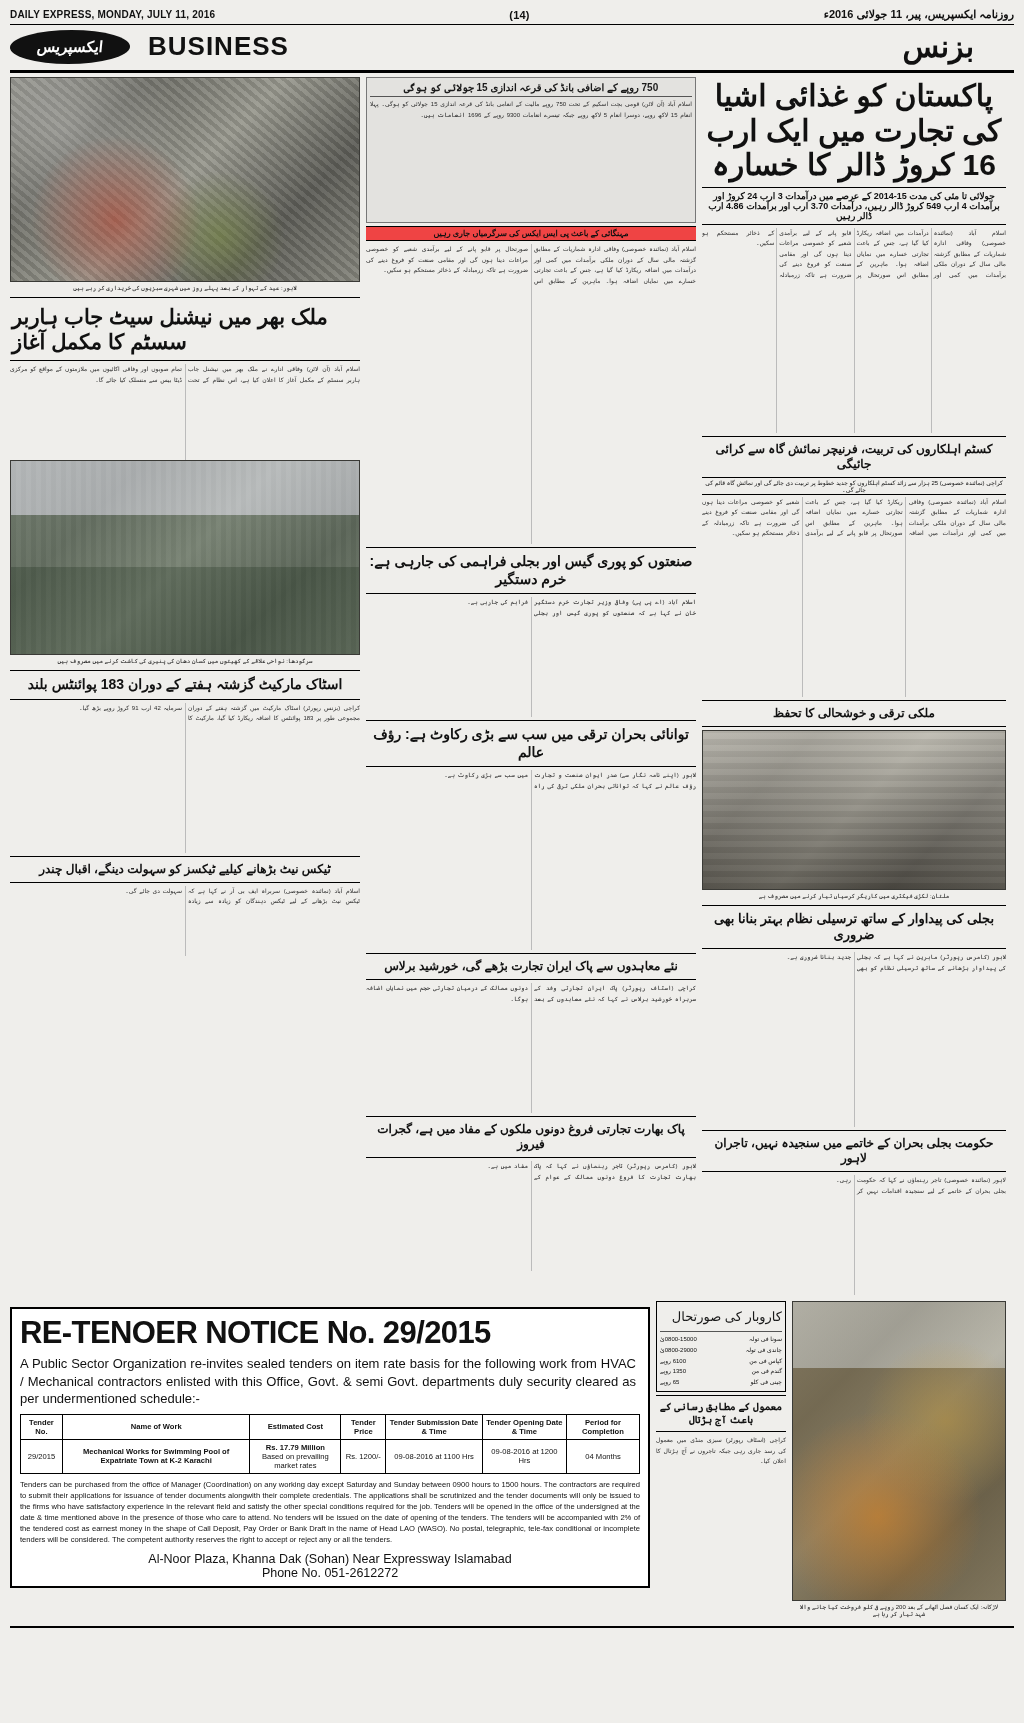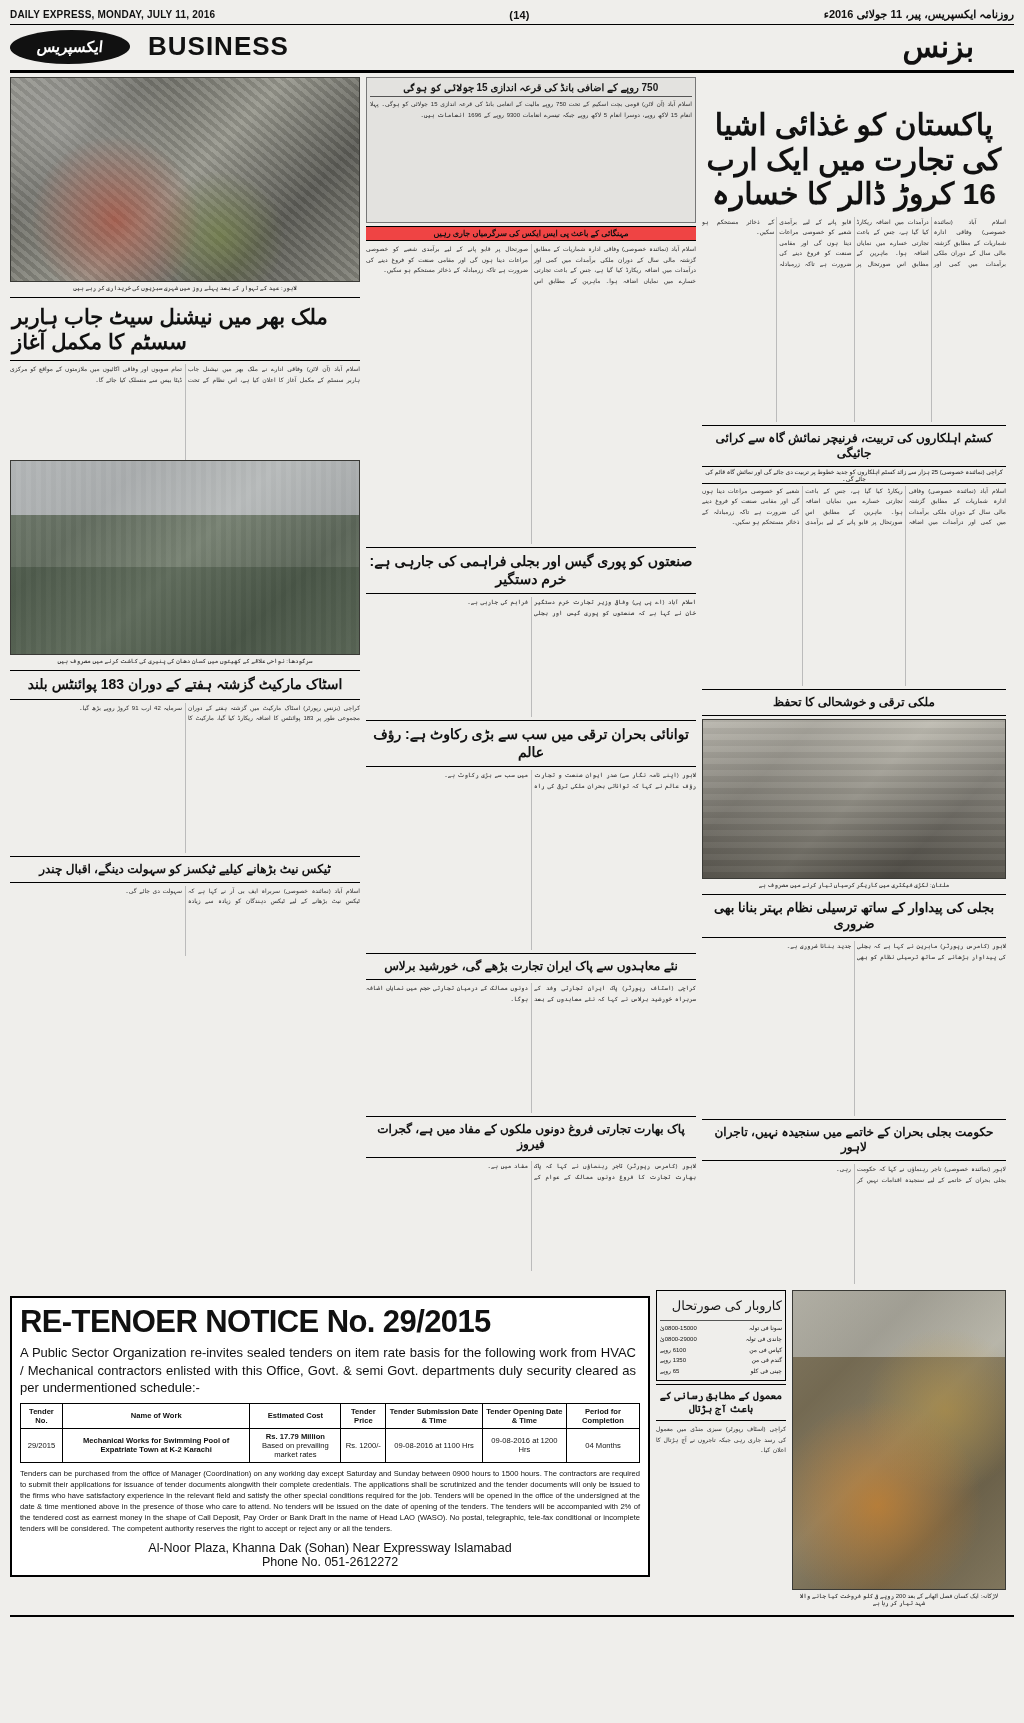--- a/index.html
+++ b/index.html
@@ -101,21 +101,20 @@
       radial-gradient(circle at 72% 40%, rgba(190,150,60,.5), transparent 35%),
       linear-gradient(to bottom, rgba(220,215,200,.45) 0 22%, rgba(120,100,60,.5) 22% 100%);
   }
   .caption { font-size:6px; direction:rtl; text-align:center; padding:2px 2px 3px 2px; color:#222; }
 
   
   .banner-head {
     direction:rtl; text-align:center; font-weight:bold;
     font-size:30px; line-height:1.15; letter-spacing:-1px;
     padding:2px 4px;
-    margin-top:29px;
   }
   .banner-sub {
     direction:rtl; text-align:center; font-size:9px; font-weight:bold;
     border-top:1px solid #000; border-bottom:1px solid #000; padding:3px 2px; margin-top:2px;
   }
   .bighead-urdu {
     direction:rtl; text-align:left; font-weight:bold; font-size:21px;
     line-height:1.2; padding:3px 2px; letter-spacing:-.5px;
   }
 
@@ -211,20 +210,21 @@
       <div class="rule"></div>
       <div class="txtblock multicol2" style="height:130px; overflow:hidden">کراچی (اسٹاف رپورٹر) پاک ایران تجارتی وفد کے سربراہ خورشید برلاس نے کہا کہ نئے معاہدوں کے بعد دونوں ممالک کے درمیان تجارتی حجم میں نمایاں اضافہ ہوگا۔</div>
       <div class="rule"></div>
       <div class="med-urdu-head" style="font-size:12px">پاک بھارت تجارتی فروغ دونوں ملکوں کے مفاد میں ہے، گجرات فیروز</div>
       <div class="rule"></div>
       <div class="txtblock multicol2" style="height:110px; overflow:hidden">لاہور (کامرس رپورٹر) تاجر رہنماؤں نے کہا کہ پاک بھارت تجارت کا فروغ دونوں ممالک کے عوام کے مفاد میں ہے۔</div>
     </div>
 
     <div class="col">
       <div class="banner-head">پاکستان کو غذائی اشیا کی تجارت میں ایک ارب 16 کروڑ ڈالر کا خسارہ</div>
+      <div class="banner-sub">جولائی تا مئی کی مدت 15-2014 کے عرصے میں درآمدات 3 ارب 24 کروڑ اور برآمدات 4 ارب 549 کروڑ ڈالر رہیں، درآمدات 3.70 ارب اور برآمدات 4.86 ارب ڈالر رہیں</div>
       <div class="txtblock multicol4" style="height:205px; overflow:hidden; margin-top:3px">اسلام آباد (نمائندہ خصوصی) وفاقی ادارہ شماریات کے مطابق گزشتہ مالی سال کے دوران ملکی برآمدات میں کمی اور درآمدات میں اضافہ ریکارڈ کیا گیا ہے، جس کے باعث تجارتی خسارے میں نمایاں اضافہ ہوا۔ ماہرین کے مطابق اس صورتحال پر قابو پانے کے لیے برآمدی شعبے کو خصوصی مراعات دینا ہوں گی اور مقامی صنعت کو فروغ دینے کی ضرورت ہے تاکہ زرمبادلہ کے ذخائر مستحکم ہو سکیں۔</div>
       <div class="rule"></div>
       <div class="med-urdu-head" style="font-size:12px">کسٹم اہلکاروں کی تربیت، فرنیچر نمائش گاہ سے کرائی جائیگی</div>
       <div class="byline">کراچی (نمائندہ خصوصی) 25 ہزار سے زائد کسٹم اہلکاروں کو جدید خطوط پر تربیت دی جائے گی اور نمائش گاہ قائم کی جائے گی۔</div>
       <div class="txtblock multicol3" style="height:200px; overflow:hidden">اسلام آباد (نمائندہ خصوصی) وفاقی ادارہ شماریات کے مطابق گزشتہ مالی سال کے دوران ملکی برآمدات میں کمی اور درآمدات میں اضافہ ریکارڈ کیا گیا ہے، جس کے باعث تجارتی خسارے میں نمایاں اضافہ ہوا۔ ماہرین کے مطابق اس صورتحال پر قابو پانے کے لیے برآمدی شعبے کو خصوصی مراعات دینا ہوں گی اور مقامی صنعت کو فروغ دینے کی ضرورت ہے تاکہ زرمبادلہ کے ذخائر مستحکم ہو سکیں۔</div>
       <div class="rule"></div>
       <div class="med-urdu-head" style="font-size:12px">ملکی ترقی و خوشحالی کا تحفظ</div>
       <div class="rule"></div>
       <div class="photo shop" style="height:160px"></div>
       <div class="caption">ملتان: لکڑی فیکٹری میں کاریگر کرسیاں تیار کرنے میں مصروف ہے</div>

